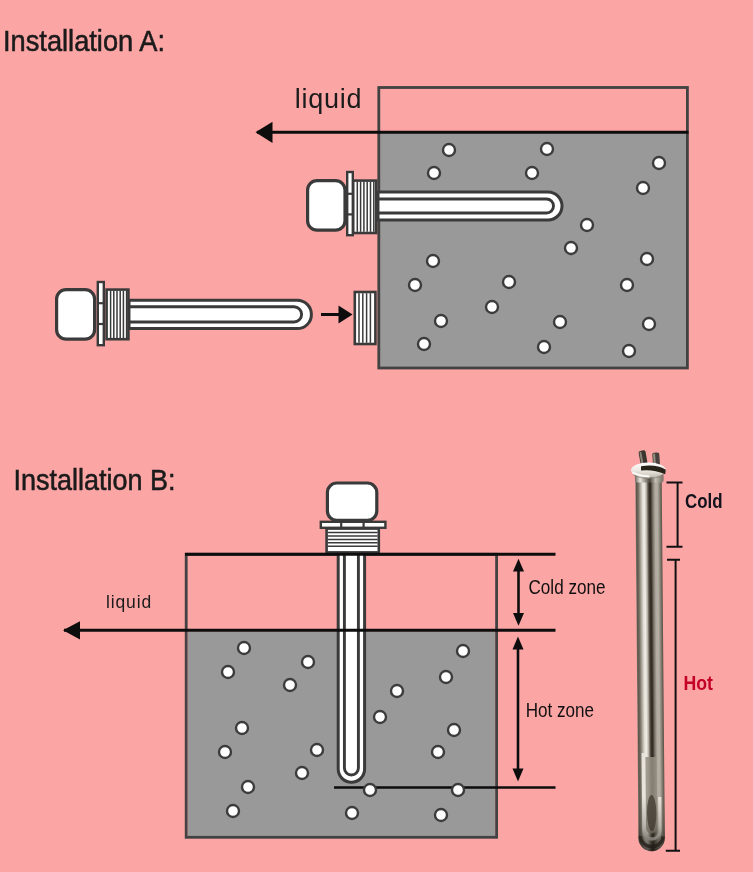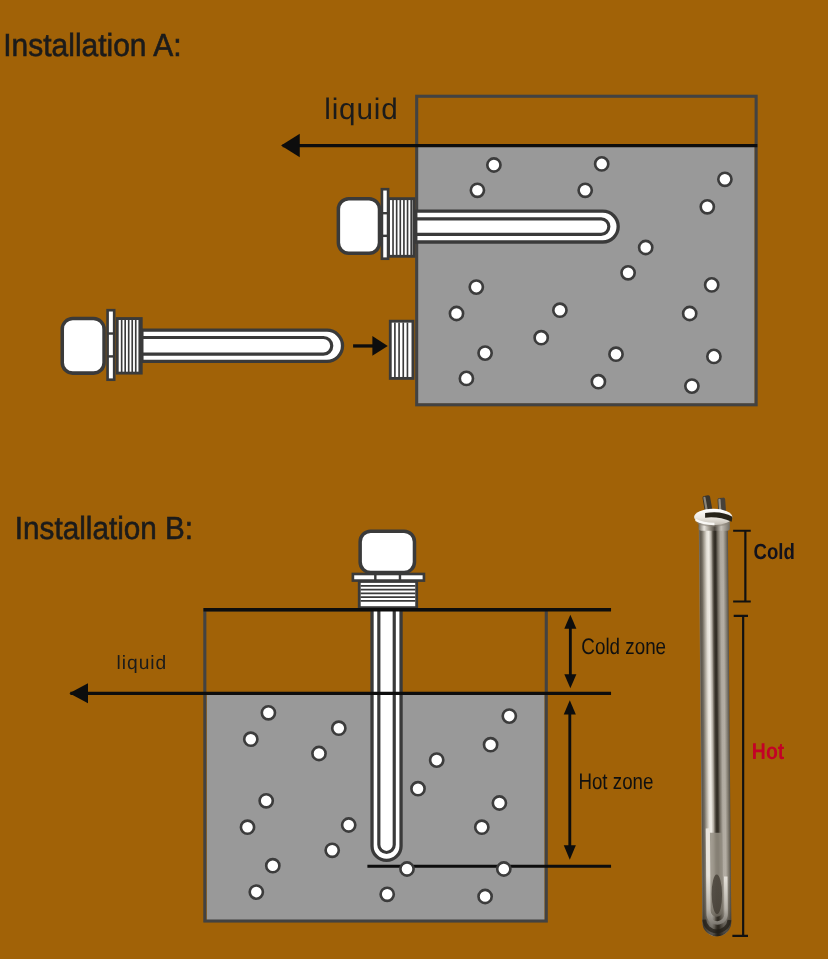--- a/index.html
+++ b/index.html
@@ -1,16 +1,16 @@
 <!DOCTYPE html>
 <html><head>
 <meta charset="utf-8">
 <style>
   html,body{margin:0;padding:0;background:#ffffff;}
-  #page{position:relative;width:753px;height:872px;background:#a16207;overflow:hidden;
+  #page{position:relative;width:753px;height:872px;background:#fca5a5;overflow:hidden;
         font-family:"Liberation Sans", sans-serif;}
   svg{position:absolute;left:0;top:0;}
 </style>
 </head>
 <body>
 <div id="page">
 <svg width="753" height="872" viewBox="0 0 753 872">
 <defs>
   <g id="bub">
     <circle r="6" fill="#ffffff" stroke="#3c3c3c" stroke-width="2.4"></circle>

